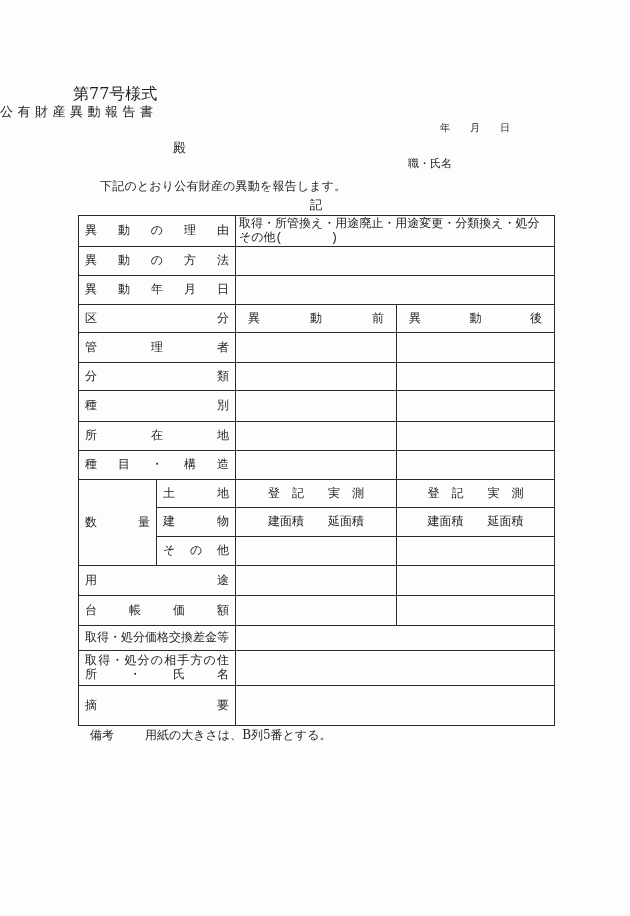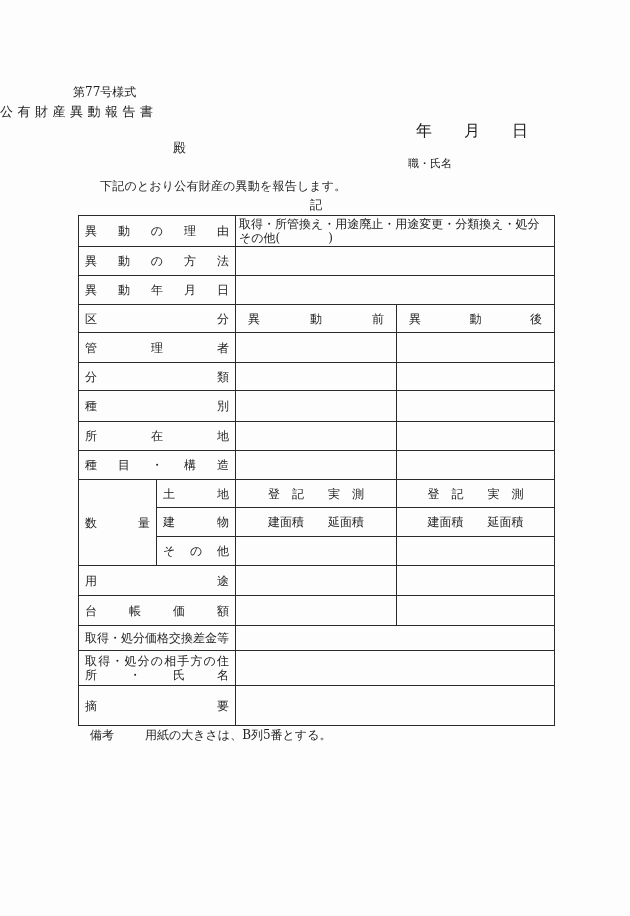--- a/index.html
+++ b/index.html
@@ -8,38 +8,38 @@
     width:630px; height:916px;
     font-family:"DejaVu Serif","Liberation Serif",serif;
     color:#1e1e1e;
   }
   .page {
     position:relative; width:630px; height:916px;
     background:#fdfdfd; overflow:hidden;
   }
   .abs { position:absolute; }
 
-  .form-no   { left:73px;  top:84px;  font-size:12px; }
+  .form-no   { left:73px;  top:84px;  font-size:16px; }
   .doc-title { left:0; right:0; top:103px; text-align:left;
                font-size:13px; letter-spacing:4.5px; }
-  .date-line { left:416px; top:121px; font-size:16px; }
+  .date-line { left:440px; top:121px; font-size:10px; }
   .addressee { left:173px; top:139px; font-size:13px; }
   .signer    { left:408px; top:156px; font-size:11px; }
   .intro     { left:100px; top:178px; font-size:12px; letter-spacing:0.2px; }
   .sec-mark  { left:78px;  top:197px; width:476px; text-align:center; font-size:12.5px; }
 
   .form-table {
     position:absolute; left:78px; top:215px; width:476px;
     border-collapse:collapse; table-layout:fixed;
     border:1.5px solid #2a2a2a;
   }
   .form-table td {
     border:1px solid #2a2a2a;
     font-size:12px; line-height:14px;
-    vertical-align:middle; overflow:hidden;
+    vertical-align:middle; overflow:hidden;font-family:Liberation Mono, monospace;
   }
   .lab { padding:0 6px; }
   .jus {
     text-align:justify; text-align-last:justify;
     text-justify:inter-character; white-space:pre-line;
   }
   .hdr { padding:0 12px; }
   .val { padding:0 4px; }
   .tight { padding:1px 3px; line-height:13px; vertical-align:top; }
   .ctr { text-align:center; padding:0 2px; }

